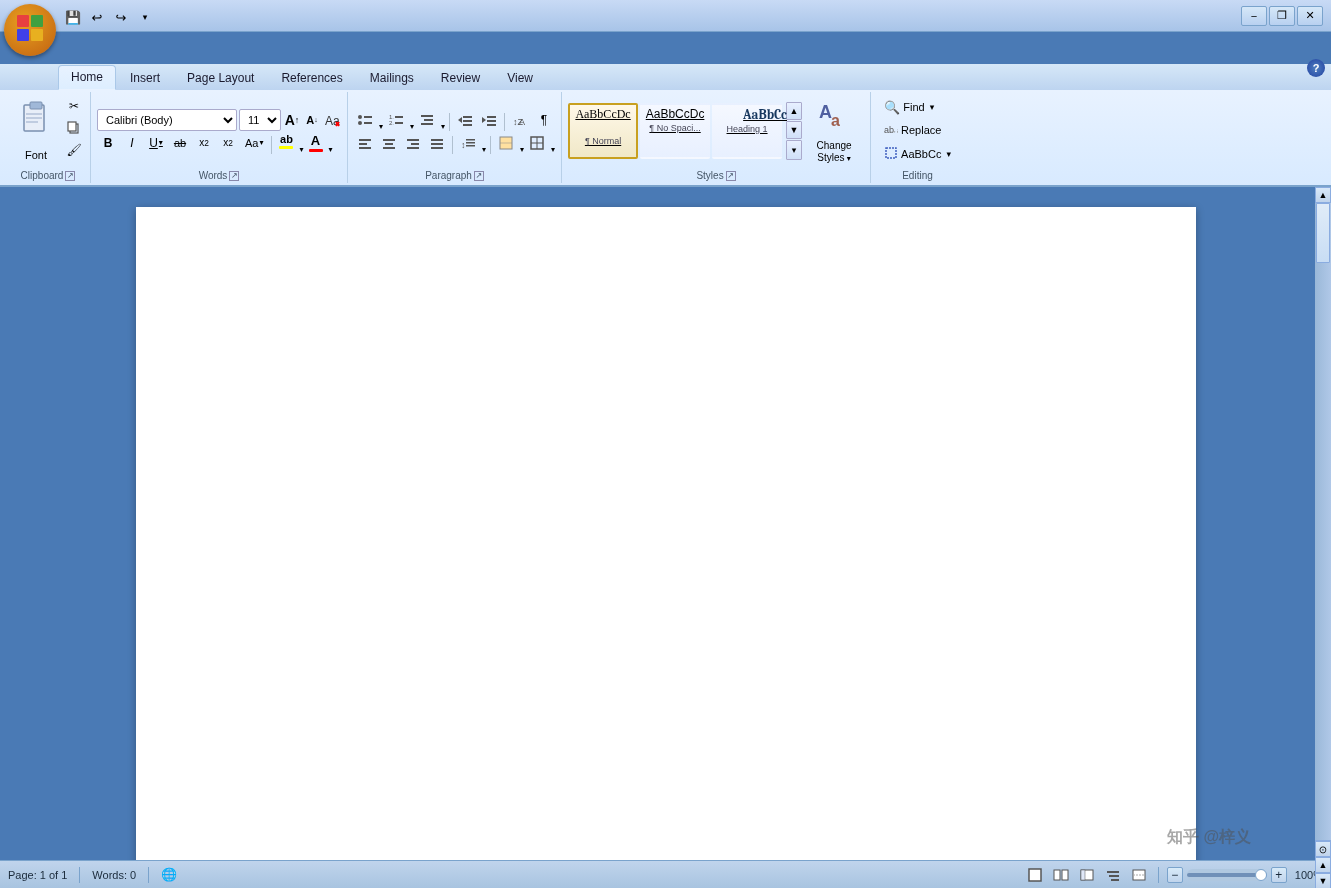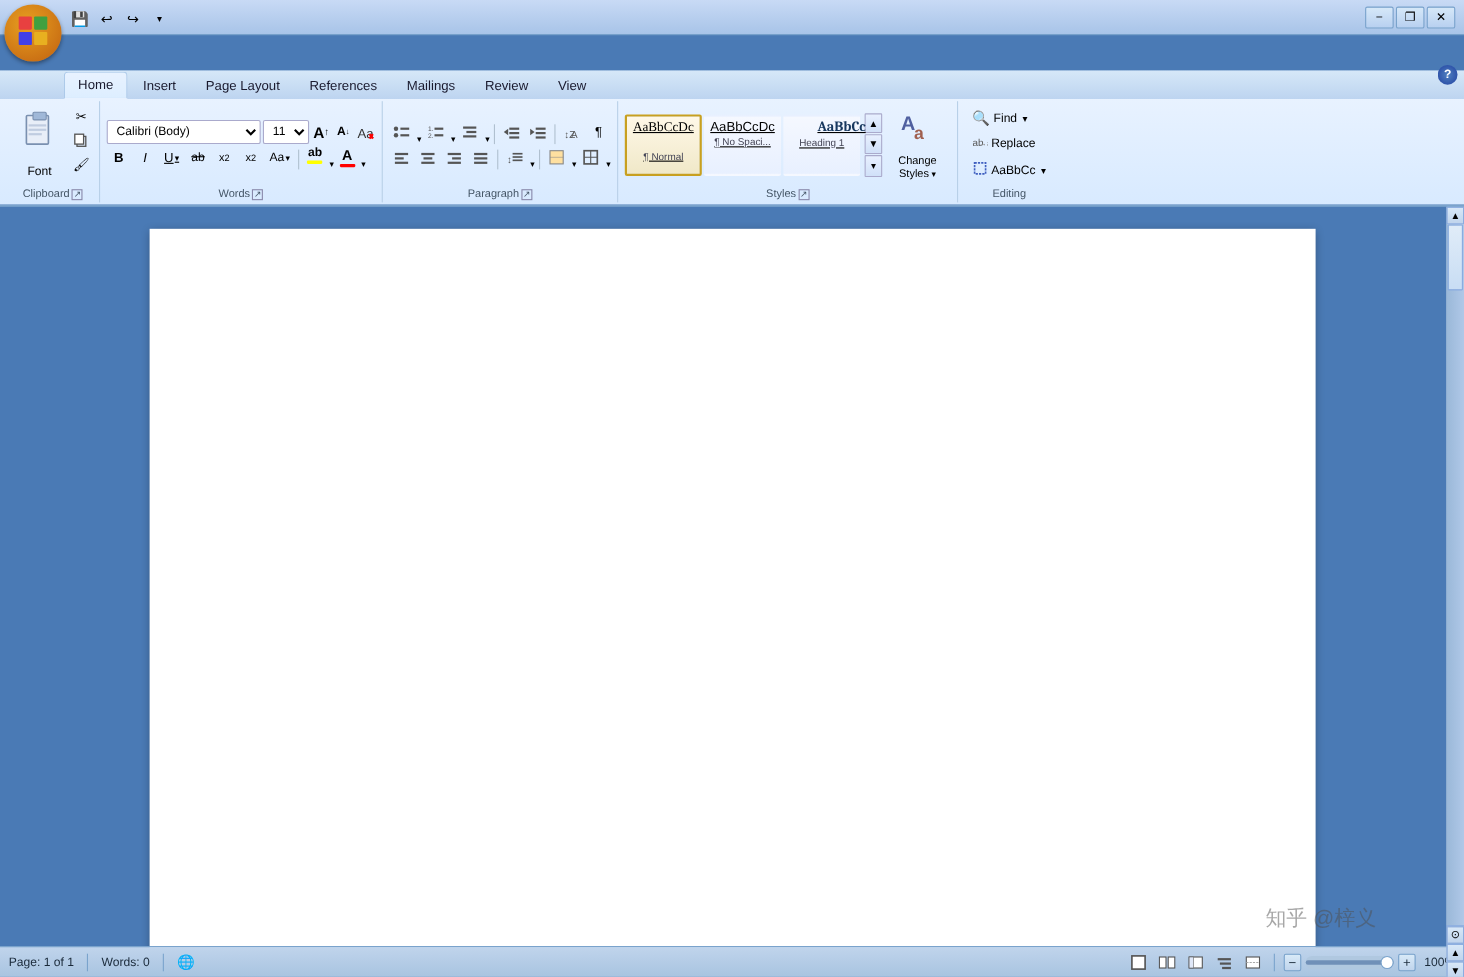--- a/index.html
+++ b/index.html
@@ -239,21 +239,21 @@
       border-radius: 6px; position: relative; cursor: pointer;
     }
     .zoom-thumb {
       width: 12px; height: 12px; background: white; border: 1px solid #7aa3cc;
       border-radius: 50%; position: absolute; top: 0; right: 0; cursor: pointer;
     }
     .zoom-pct { font-size: 11px; margin-left: 4px; }
 
     .watermark {
       position: fixed; bottom: 40px; right: 80px;
-      font-size: 19px; color: rgba(80,80,80,0.5); pointer-events: none;
+      font-size: 16px; color: rgba(80,80,80,0.5); pointer-events: none; font-weight: bold;
     }
 
     
     .para-btn {
       width: 22px; height: 22px; border: 1px solid transparent; background: transparent;
       cursor: pointer; display: flex; align-items: center; justify-content: center;
       border-radius: 2px; font-size: 12px;
     }
 
     .ribbon-rows {

